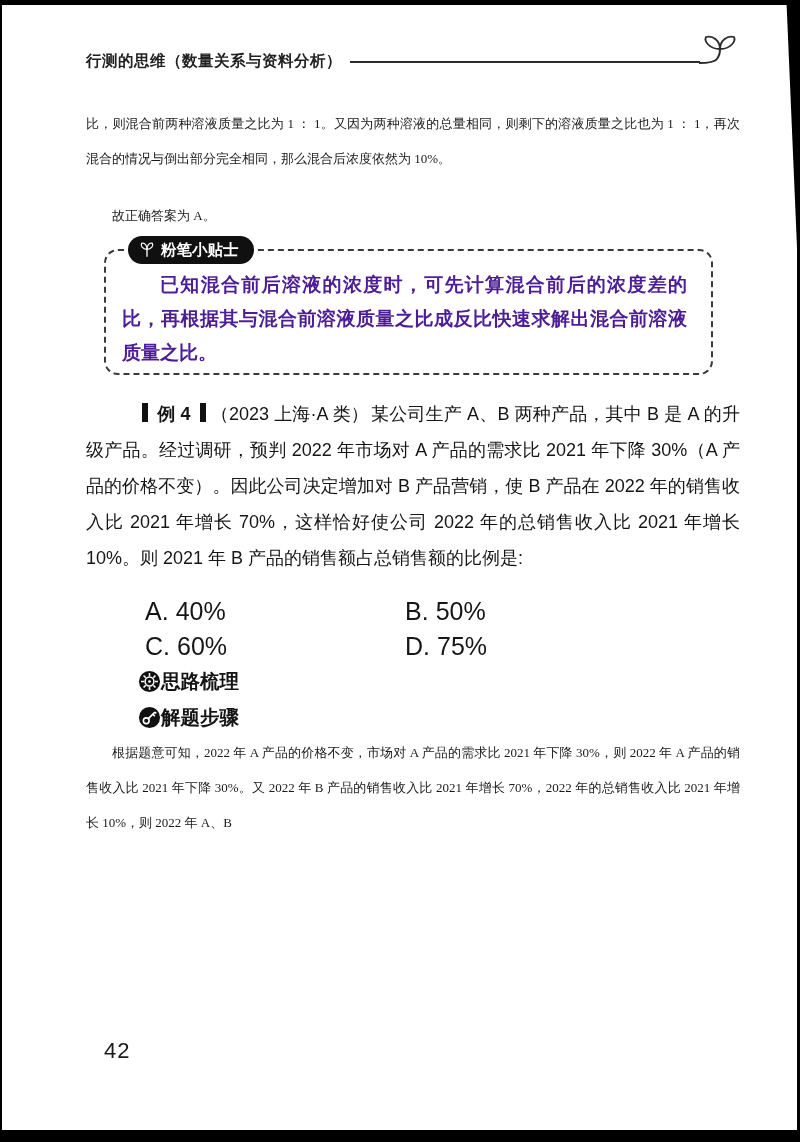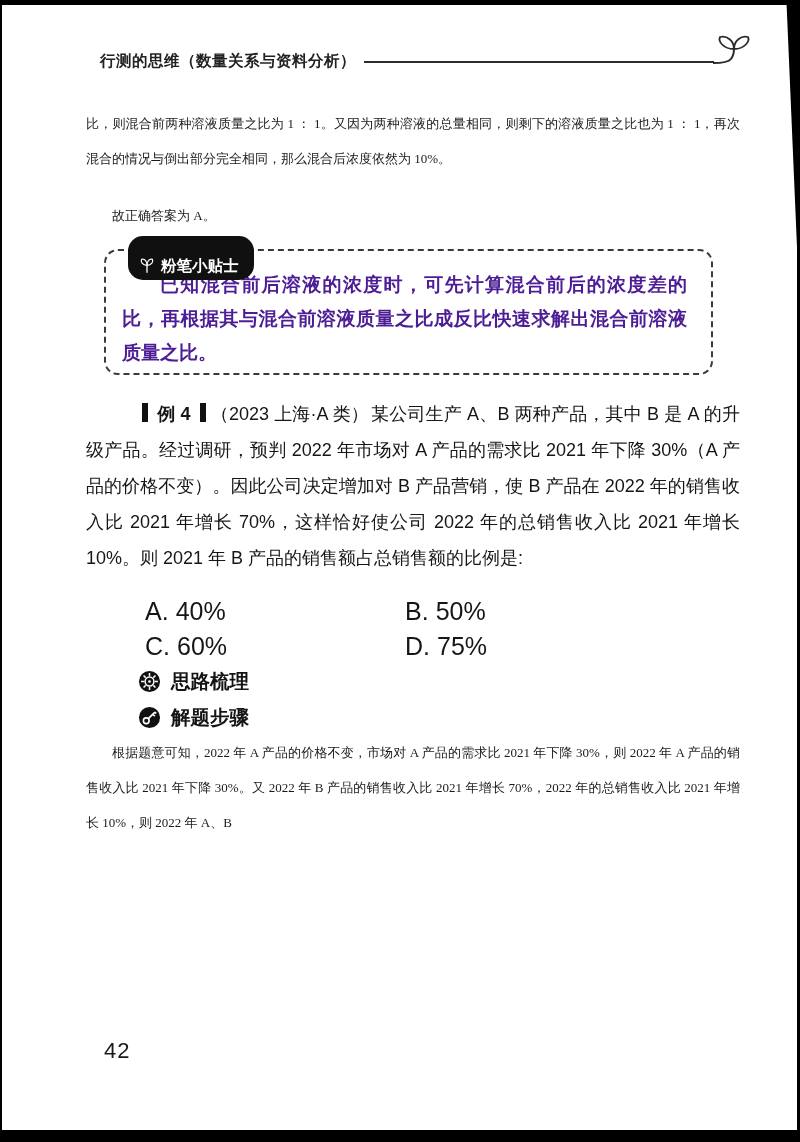--- a/index.html
+++ b/index.html
@@ -12,21 +12,21 @@
   .edge-top{position:absolute;top:0;left:0;width:100%;height:5px;background:#000;}
   .edge-bottom{position:absolute;bottom:0;left:0;width:100%;height:12px;background:#000;}
   .edge-left{position:absolute;top:0;left:0;width:2px;height:100%;background:#000;}
   .edge-right{position:absolute;top:0;right:0;width:3px;height:100%;background:#000;}
   .edge-right-wedge{
     position:absolute;top:0;right:0;width:16px;height:250px;background:#000;
     clip-path:polygon(15% 0,100% 0,100% 100%,82% 100%);
   }
 
   
-  .header{position:absolute;top:44px;left:100px;width:654px;height:34px;display:flex;align-items:center;}
+  .header{position:absolute;top:44px;left:86px;width:654px;height:34px;display:flex;align-items:center;}
   .header-title{
     font-family:"Liberation Sans","DejaVu Sans",sans-serif;font-weight:bold;
     font-size:15.5px;letter-spacing:.5px;white-space:nowrap;color:#222;
   }
   .header-rule{flex:1;height:0;border-top:2px solid #2b2b2b;margin:2px 40px 0 8px;position:relative;}
   .header-sprout{position:absolute;right:-42px;top:-31px;width:44px;height:34px;}
 
   
   .content{position:absolute;left:86px;top:106px;width:654px;}
   .para{
@@ -36,21 +36,21 @@
   .indent{text-indent:2em;}
   .answer{margin-top:22px;}
 
   
   .tipbox{
     position:relative;margin:16px 27px 0 18px;border:2px dashed #3a3a3a;
     border-radius:14px;padding:17px 24px 3px 16px;
   }
   .tip-label{
     position:absolute;top:-15px;left:22px;background:#101010;color:#fff;
-    border-radius:15px;padding:20px 15px 4px 11px;display:flex;align-items:center;gap:6px;
+    border-radius:15px;padding:4px 15px 4px 11px;display:flex;align-items:center;gap:6px;
     font-family:"Liberation Sans","DejaVu Sans",sans-serif;font-weight:bold;font-size:15.5px;
     line-height:20px;white-space:nowrap;
   }
   .tip-sprout{width:16px;height:16px;display:inline-block;}
   .tip-text{
     margin:0;font-family:"Liberation Sans","DejaVu Sans",sans-serif;font-weight:bold;
     font-size:19px;line-height:34px;text-align:justify;text-indent:2em;color:#4c1d95;
   }
 
   
@@ -66,21 +66,21 @@
   
   .options{
     margin:0 0 0 59px;display:grid;grid-template-columns:260px auto;row-gap:0;
     font-family:"Liberation Sans","DejaVu Sans",sans-serif;font-size:25px;line-height:35px;
     color:#161616;
   }
   .option .opt-label{margin-right:7px;}
 
   
   .section-heading{
-    margin:2px 0 0 52px;display:flex;align-items:center;gap:10px;height:30px;
+    margin:2px 0 0 52px;display:flex;align-items:center;height:30px;
     font-family:"Liberation Sans","DejaVu Sans",sans-serif;font-weight:bold;font-size:19.5px;
     color:#141414;
   }
   .heading-icon{width:23px;height:23px;display:inline-block;flex:0 0 auto;}
   .after-heading{margin-top:4px;}
   .steps-heading{margin-top:6px;}
   .steps-para{margin-top:3px;}
 
   
   .page-number{

